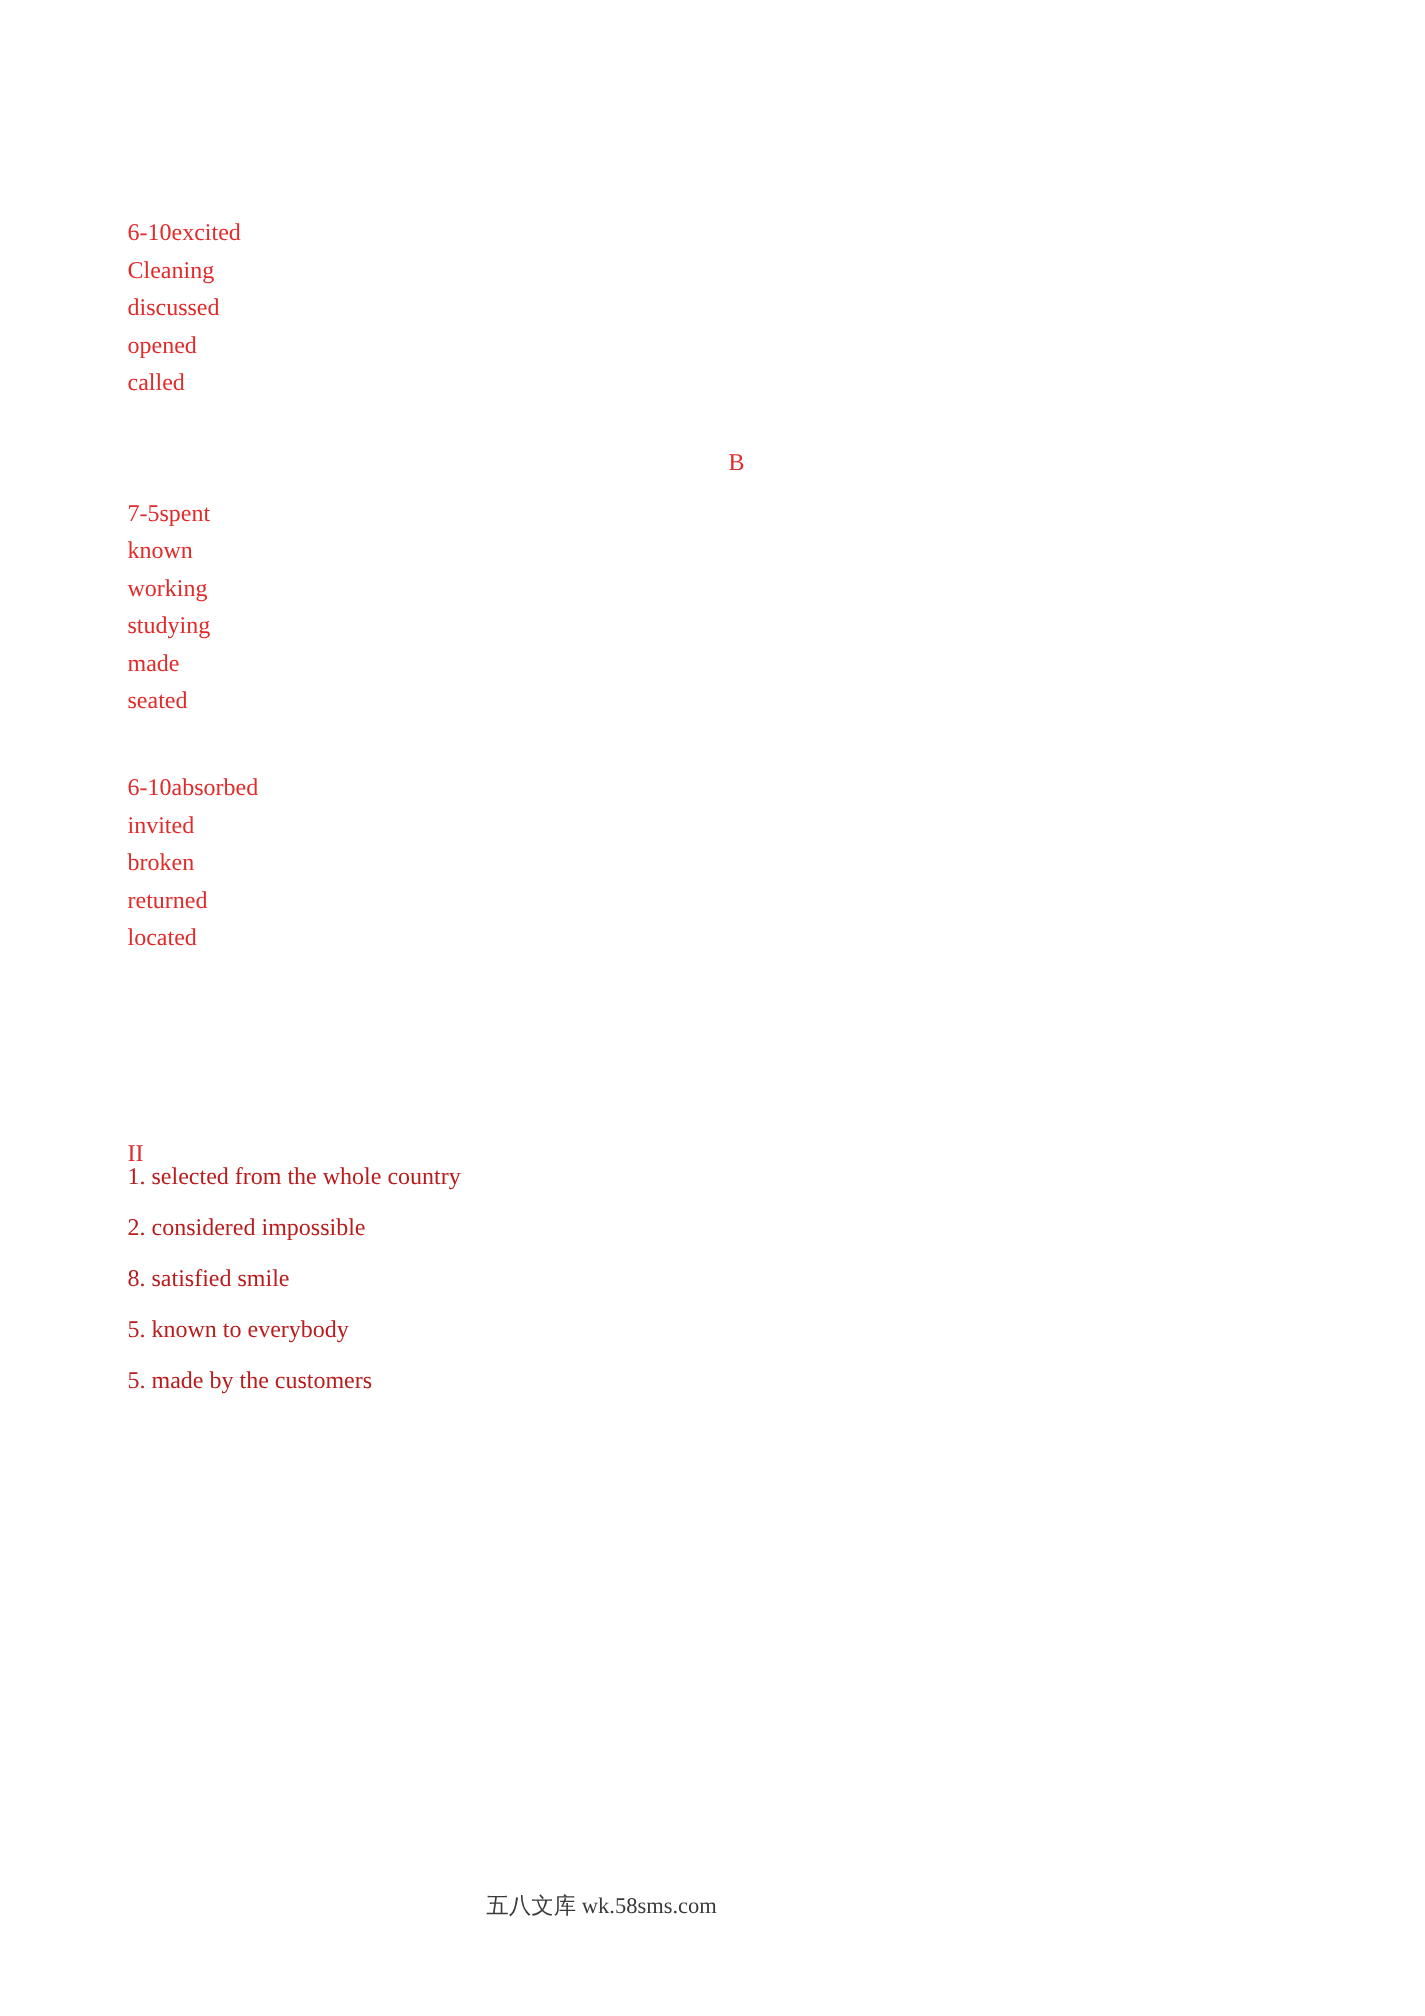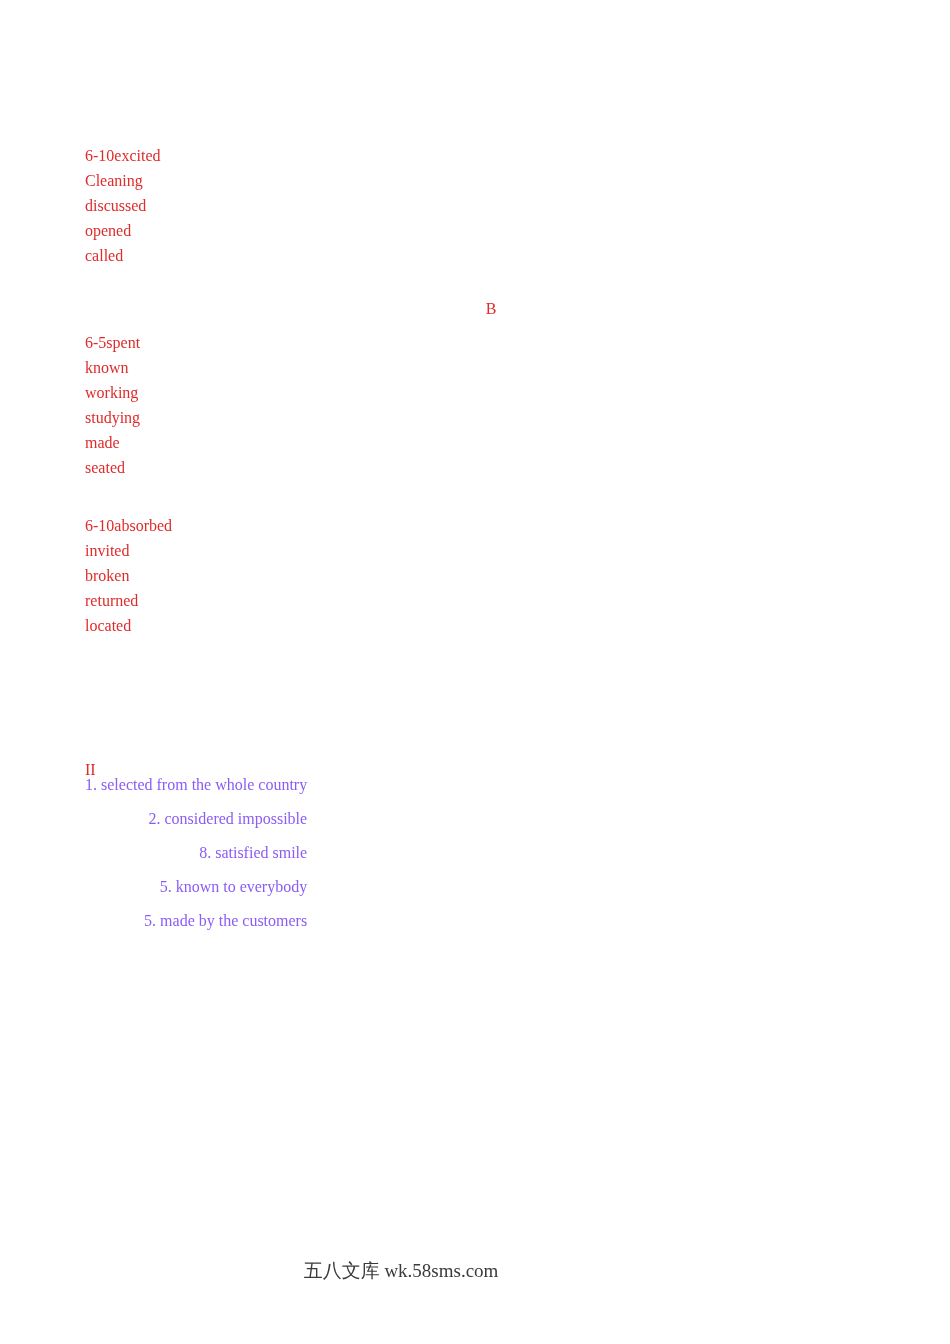--- a/index.html
+++ b/index.html
@@ -51,40 +51,39 @@
     top: 744px;
     color: #e02b2b;
     font-size: 16px;
     line-height: 20px;
   }
 
   .numbered-list {
     position: absolute;
     left: 85px;
     top: 752px;
-    color: #8b5cf6;
+    color: #b91c1c;
     font-size: 16px;
     line-height: 34px;
     margin: 0;
     padding: 0;
     list-style: none;
-    text-align: right;
   }
   .numbered-list li {
     white-space: nowrap;
   }
 
   .footer-watermark {
     position: absolute;
     top: 1245px;
     left: 0;
     width: 802px;
     text-align: center;
     color: #3a3a3a;
-    font-size: 19px;
+    font-size: 15px;
     line-height: 20px;
   }
 </style>
 </head>
 <body>
 
 <div class="page">
 
   <div class="answer-block" id="block-a">
       <div class="answer-line">6-10excited</div>
@@ -92,21 +91,21 @@
       <div class="answer-line">discussed</div>
       <div class="answer-line">opened</div>
       <div class="answer-line">called</div>
     </div>
 
   <div class="section-letter">
     <span>B</span>
   </div>
 
   <div class="answer-block" id="block-b1">
-      <div class="answer-line">6-5spent</div>
+      <div class="answer-line">7-5spent</div>
       <div class="answer-line">known</div>
       <div class="answer-line">working</div>
       <div class="answer-line">studying</div>
       <div class="answer-line">made</div>
       <div class="answer-line">seated</div>
     </div>
 
   <div class="answer-block" id="block-b2">
       <div class="answer-line">6-10absorbed</div>
       <div class="answer-line">invited</div>

